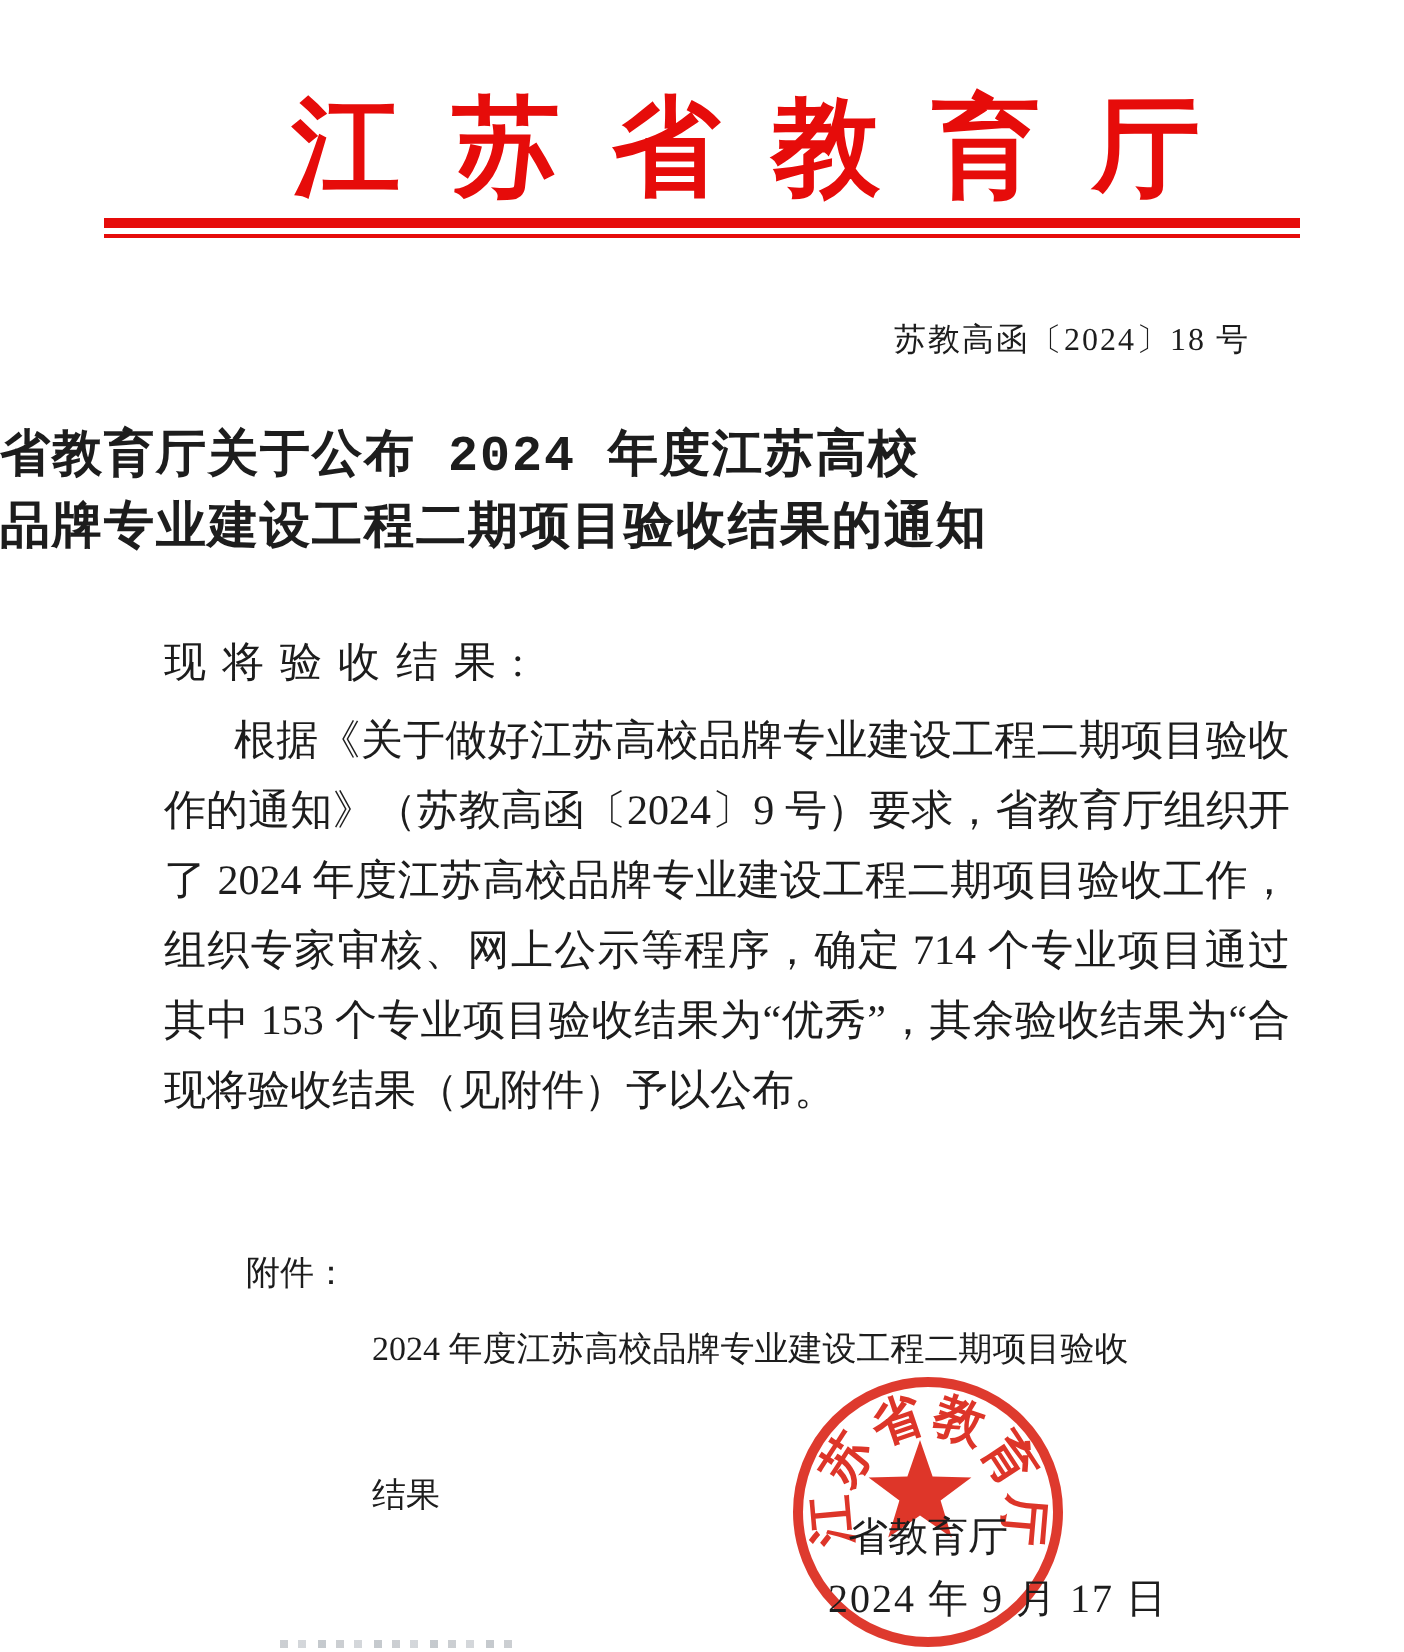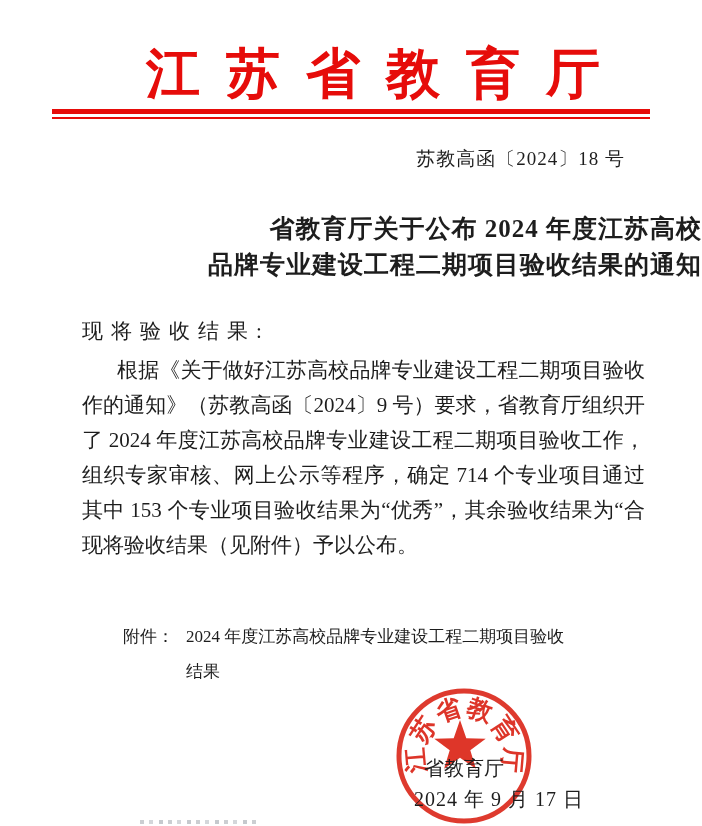--- a/index.html
+++ b/index.html
@@ -19,27 +19,27 @@
   .agency{
     position:absolute;top:38px;left:0;right:0;
     text-align:center;white-space:nowrap;
     font-size:54px;font-weight:bold;
     color:var(--red);
     letter-spacing:26px;text-indent:26px;margin-left:44px;
   }
   .rule-thick{position:absolute;left:52px;top:109px;width:598px;height:5px;background:var(--red);}
   .rule-thin{position:absolute;left:52px;top:117px;width:598px;height:2px;background:var(--red);}
   .doc-number{
-    position:absolute;top:146px;right:77px;
-    font-size:19px;letter-spacing:1px;white-space:nowrap;
+    position:absolute;top:160px;right:77px;
+    font-size:16px;letter-spacing:1px;white-space:nowrap;
   }
   .title{
     position:absolute;top:211px;left:0;right:0;
-    text-align:right;font-weight:bold;
-    font-size:25px;line-height:36px;letter-spacing:1px;
+    text-align:left;font-weight:bold;
+    font-size:25px;line-height:36px;letter-spacing:1px;font-family:Liberation Mono, monospace;
   }
   .salutation{
     position:absolute;left:82px;top:317px;
     font-size:21px;letter-spacing:8px;white-space:nowrap;
   }
   .body-lines{
     position:absolute;left:82px;top:353px;width:563px;
     font-size:21px;
   }
   .body-line{
@@ -48,21 +48,21 @@
     overflow:hidden;
   }
   .body-line.first{text-indent:35px;}
   .body-line.last{text-align-last:left;}
   .attachment{
     position:absolute;left:123px;top:619px;width:530px;
     font-size:17px;line-height:35px;
   }
   .attachment .label{position:absolute;left:0;top:0;}
   .attachment .content{margin-left:63px;}
-  .attachment .content span{display:block;}
+  .attachment .content span{display:block;margin-top:38px;}
   .seal{position:absolute;left:389px;top:683px;z-index:1;}
   .seal circle{stroke:var(--seal-red);fill:none;opacity:.93;}
   .seal .star{fill:var(--seal-red);opacity:.95;}
   .seal text{fill:var(--seal-red);font-family:"Liberation Serif","DejaVu Serif",serif;opacity:.95;}
   .signer{
     position:absolute;left:424px;top:755px;z-index:2;
     font-size:20px;white-space:nowrap;
   }
   .sign-date{
     position:absolute;left:388px;top:786px;z-index:2;

